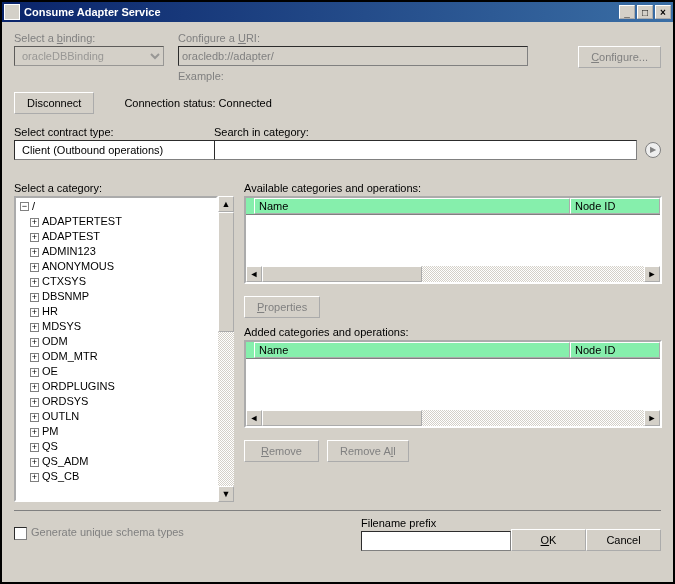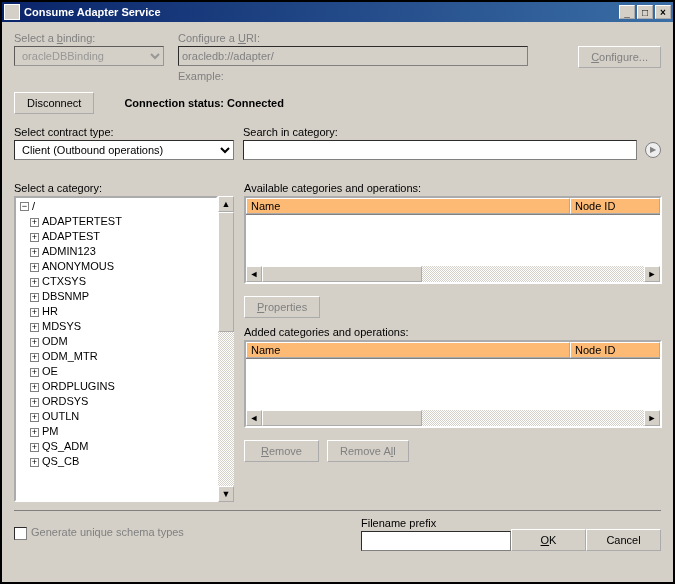--- a/index.html
+++ b/index.html
@@ -13,28 +13,28 @@
 .label { color: #000; margin-bottom: 2px; }
 .label.disabled { color: #808080; }
 .underline { text-decoration: underline; }
 select, input[type="text"] { border: 1px inset #808080; background: #fff; height: 20px; padding: 1px 3px; }
 select:disabled, input:disabled { background: #d4d0c8; color: #808080; }
 .btn { height: 22px; border: 1px outset #fff; background: #d4d0c8; padding: 2px 12px; cursor: pointer; min-width: 75px; }
 .btn.disabled { color: #808080; }
 .section-top { display: flex; gap: 14px; align-items: flex-start; }
 .col { display: flex; flex-direction: column; }
 .status-line { margin: 8px 0 12px 0; display: flex; align-items: center; gap: 30px; }
-.status-text { font-weight: bold; }
+.status-text { font-weight: normal; }
 .tree { border: 2px inset #fff; background: #fff; width: 204px; height: 306px; overflow: auto; }
 .tree ul { list-style: none; margin: 0; padding: 0 0 0 14px; }
 .tree li { white-space: nowrap; line-height: 15px; }
 .tree .exp { display: inline-block; width: 9px; height: 9px; border: 1px solid #808080; text-align: center; line-height: 7px; font-size: 9px; margin-right: 3px; background: #fff; cursor: pointer; }
 .tree .root { padding: 2px 4px; display: flex; align-items: center; }
 .listbox { border: 2px inset #fff; background: #fff; width: 418px; height: 88px; display: flex; flex-direction: column; }
-.listhead { display: flex; background: #fdba74; border-bottom: 1px solid #808080; }
+.listhead { display: flex; background: #86efac; border-bottom: 1px solid #808080; padding-left: 8px; }
 .listhead .col1 { flex: 1; border: 1px outset #fff; padding: 1px 4px; }
 .listhead .col2 { width: 90px; border: 1px outset #fff; padding: 1px 4px; }
 .listbody { flex: 1; overflow: auto; }
 .hscroll { height: 16px; background: #d4d0c8; display: flex; }
 .hscroll .arrow { width: 16px; border: 1px outset #fff; display: flex; align-items: center; justify-content: center; font-size: 9px; cursor: pointer; }
 .hscroll .track { flex: 1; background: repeating-conic-gradient(#d4d0c8 0% 25%, #fff 0% 50%) 50% / 2px 2px; }
 .hscroll .thumb { width: 160px; height: 100%; background: #d4d0c8; border: 1px outset #fff; }
 .vscroll { width: 16px; background: #d4d0c8; display: flex; flex-direction: column; }
 .vscroll .arrow { height: 16px; border: 1px outset #fff; display: flex; align-items: center; justify-content: center; font-size: 9px; cursor: pointer; }
 .vscroll .track { flex:1; background: repeating-conic-gradient(#d4d0c8 0% 25%, #fff 0% 50%) 50% / 2px 2px; }
@@ -81,21 +81,21 @@
       </div>
     </div>
 
     <div class="status-line">
       <button class="btn">Disconnect</button>
       <div>
         <span class="status-text">Connection status: </span><span class="status-text">Connected</span>
       </div>
     </div>
 
-    <div style="display:flex; gap:45px; margin-bottom:22px;">
+    <div style="display:flex; gap:16px; margin-bottom:22px;">
       <div class="col" style="width:184px;">
         <div class="label">Select contract type:</div>
         <select style="width:220px;">
           <option>Client (Outbound operations)</option>
         </select>
       </div>
       <div class="col" style="flex:1;">
         <div class="label">Search in category:</div>
         <div style="display:flex; gap:8px; align-items:center;">
           <input type="text" style="flex: 1 1 0%;" value="">
@@ -122,20 +122,21 @@
                 <li><span class="exp">+</span>DBSNMP</li>
                 <li><span class="exp">+</span>HR</li>
                 <li><span class="exp">+</span>MDSYS</li>
                 <li><span class="exp">+</span>ODM</li>
                 <li><span class="exp">+</span>ODM_MTR</li>
                 <li><span class="exp">+</span>OE</li>
                 <li><span class="exp">+</span>ORDPLUGINS</li>
                 <li><span class="exp">+</span>ORDSYS</li>
                 <li><span class="exp">+</span>OUTLN</li>
                 <li><span class="exp">+</span>PM</li>
+                <li><span class="exp">+</span>QS</li>
                 <li><span class="exp">+</span>QS_ADM</li>
                 <li><span class="exp">+</span>QS_CB</li>
               </ul>
           </div>
           <div class="vscroll" style="height:306px;">
             <div class="arrow">▲</div>
             <div class="thumb"></div>
             <div class="track"></div>
             <div class="arrow">▼</div>
           </div>

